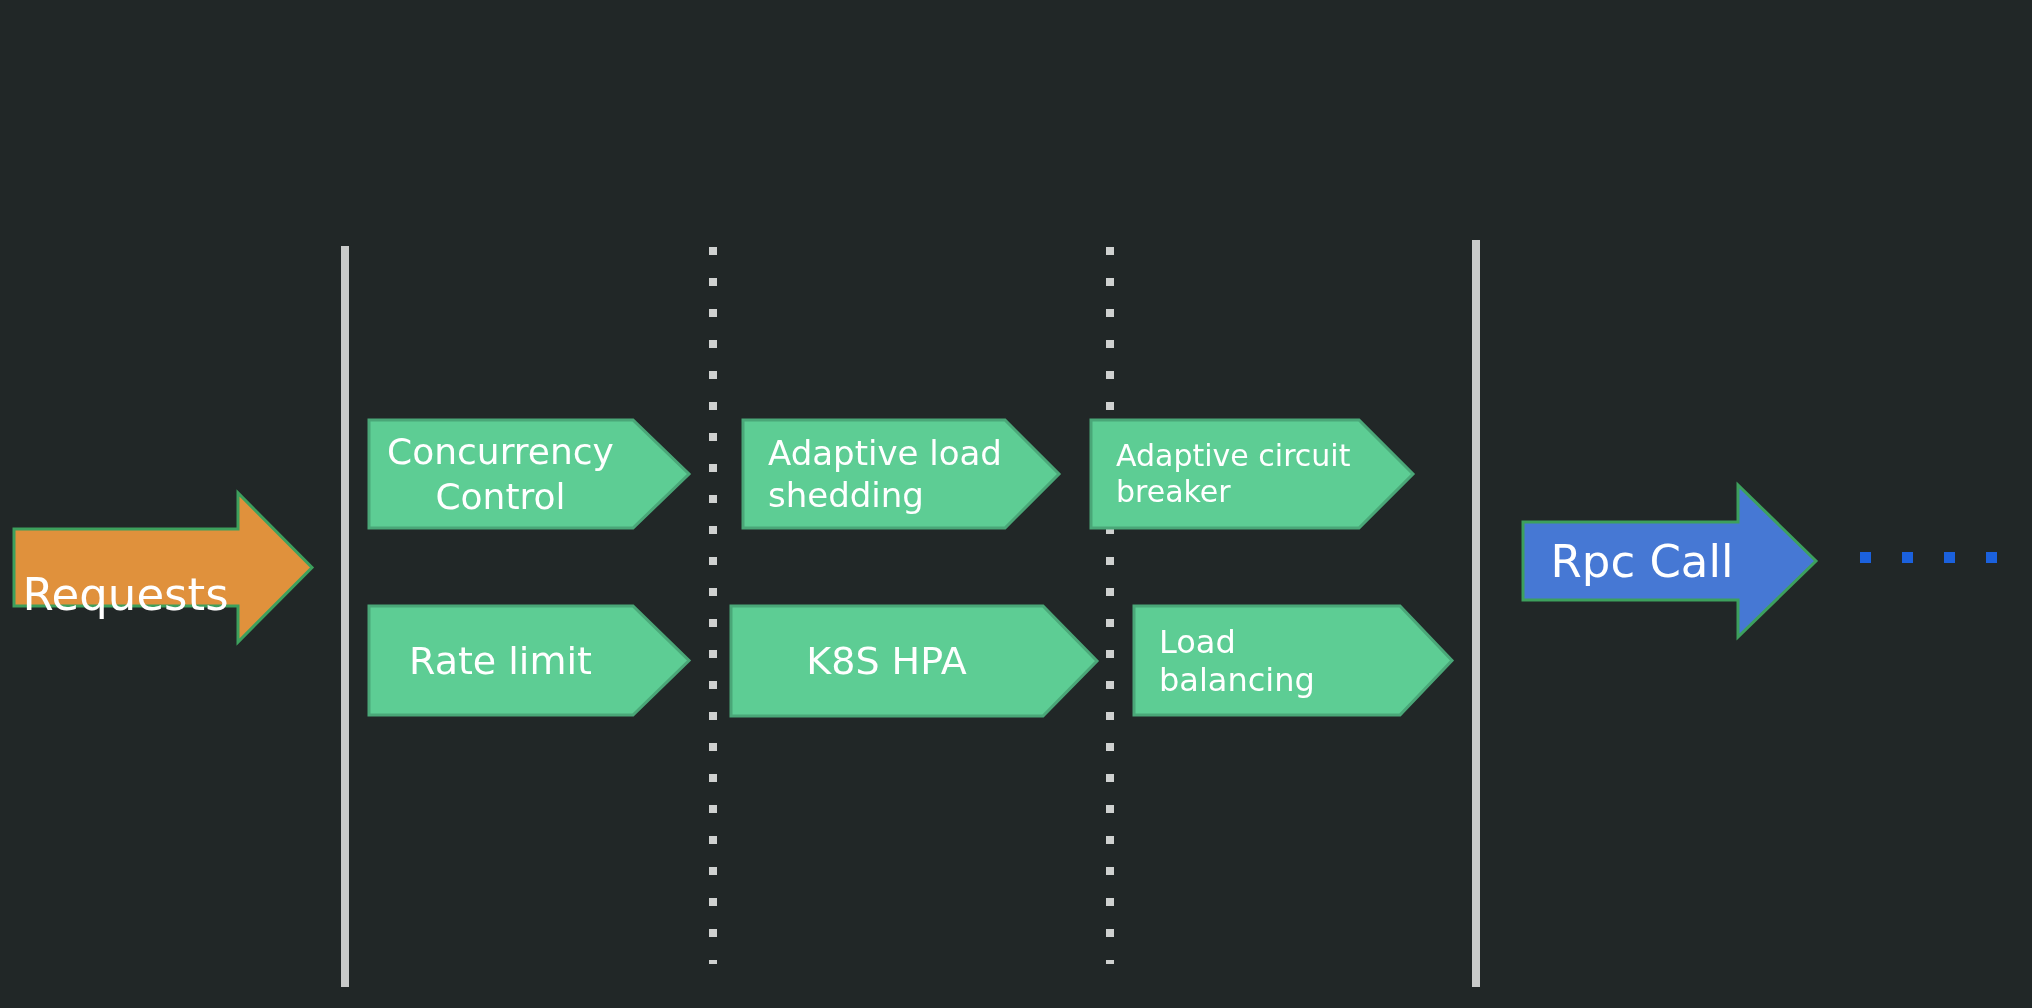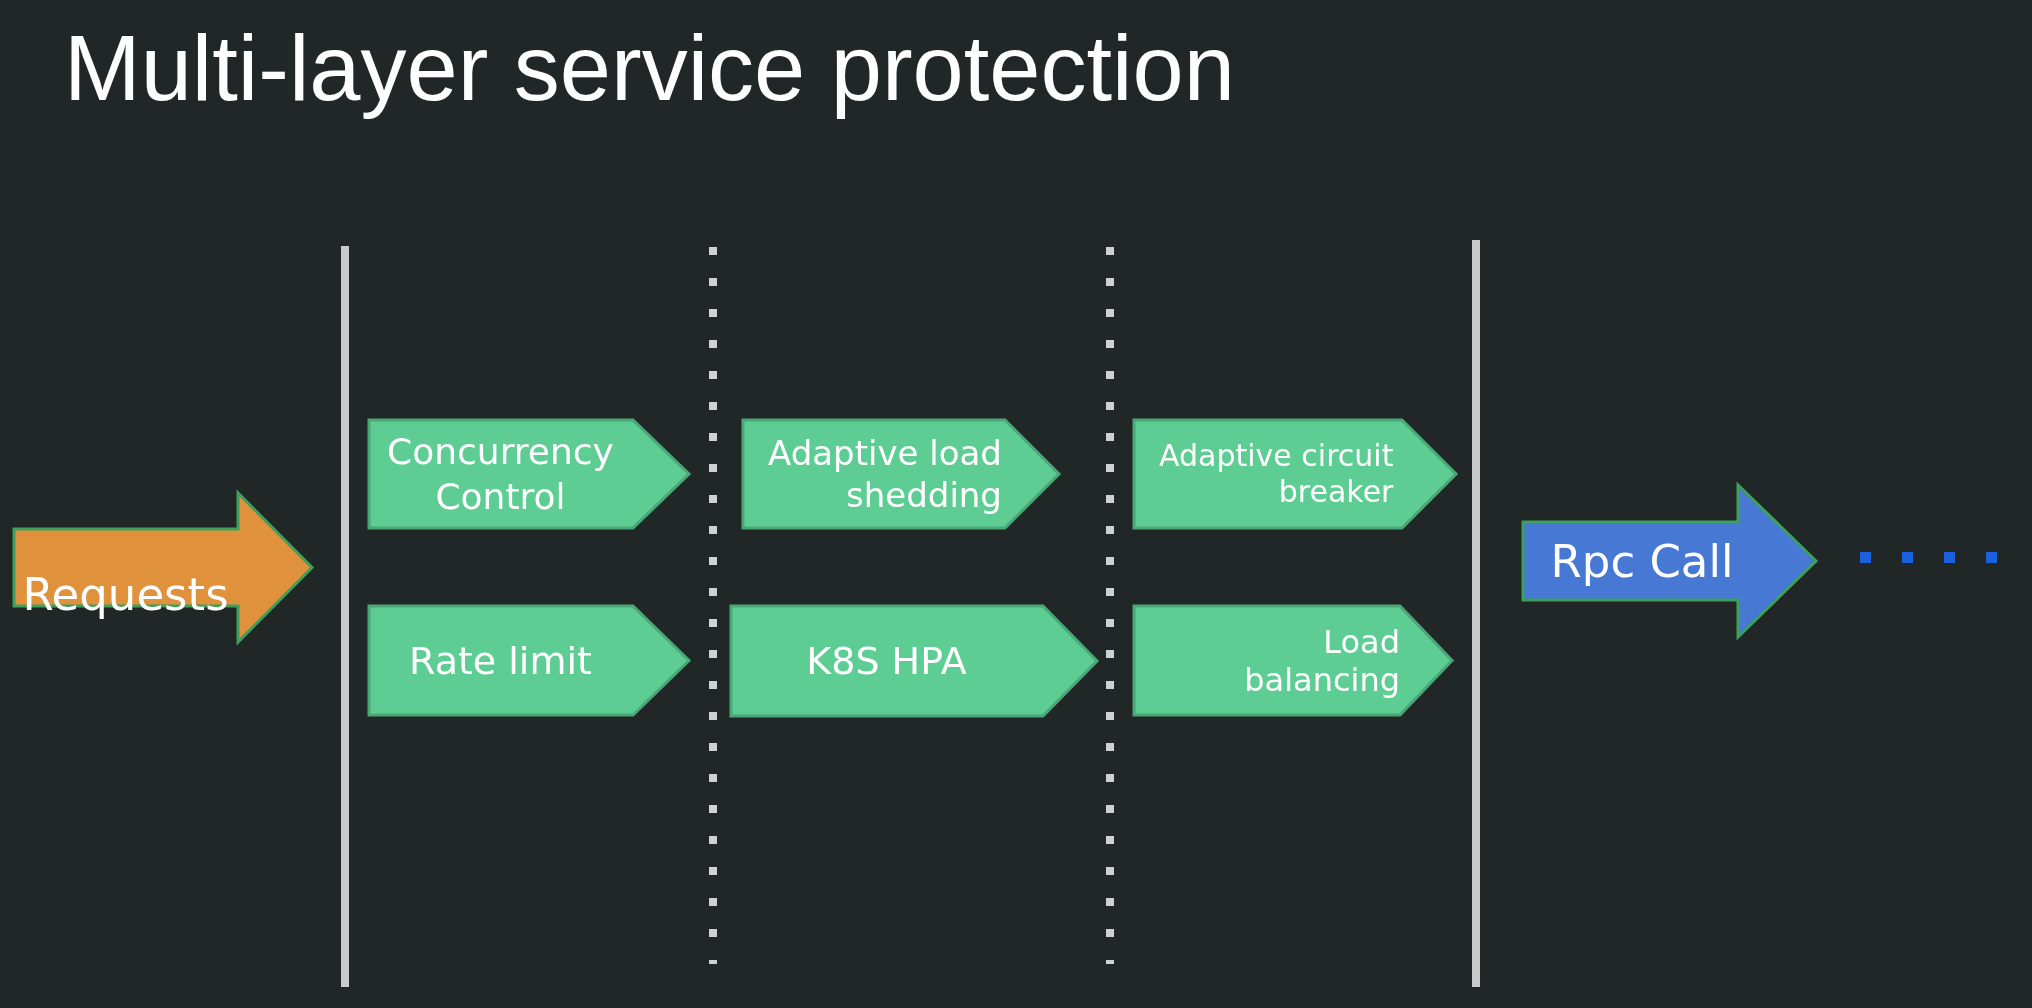--- a/index.html
+++ b/index.html
@@ -22,21 +22,21 @@
   .pent{fill:var(--green_fill,#5dcd94);stroke:var(--green_stroke,#4aa778);stroke-width:3;}
   .block-orange{fill:var(--orange_fill,#e0913c);stroke:var(--accent_stroke,#3da05d);stroke-width:3;}
   .block-blue{fill:var(--blue_fill,#4678d4);stroke:var(--accent_stroke,#3da05d);stroke-width:3;}
   .label{
     position:absolute;display:flex;align-items:center;
     color:var(--label_text,#ffffff);
     font-family:cursive,"DejaVu Sans",sans-serif;
     white-space:pre-line;
   }
   .label.center{justify-content:center;text-align:center;}
-  .label.left{justify-content:flex-start;text-align:right;}
+  .label.left{justify-content:flex-start;text-align:left;}
   
   .lbl-requests{left:0;top:37px;width:225px;height:78px;font-size:45px;margin-top:26px;}
   .lbl-rpc{left:12px;top:38px;width:216px;height:78px;font-size:45px;}
   .lbl-a1{left:0;top:0;width:265px;height:110px;font-size:36px;line-height:1.25;}
   .lbl-a2{left:26px;top:0;width:237px;height:110px;font-size:34px;line-height:1.25;}
   .lbl-a3{left:26px;top:0;width:243px;height:110px;font-size:30px;line-height:1.2;}
   .lbl-b1{left:0;top:0;width:265px;height:111px;font-size:38px;}
   .lbl-b2{left:0;top:0;width:313px;height:112px;font-size:38px;}
   .lbl-b3{left:26px;top:0;width:241px;height:111px;font-size:32px;}
   
@@ -59,21 +59,20 @@
   .vdotted-2{left:1106px;top:247px;height:717px;}
   
   .cdots{position:absolute;left:1860px;top:552px;display:flex;gap:31px;}
   .cdots .dot{width:11px;height:11px;background:var(--dot_blue,#1b61dd);}
 </style>
 </head>
 <body>
 
 <div class="slide">
 
-  <div class="title">Multi-layer service protection</div>
 
   <div class="arrow" style="left:13px;top:492px;width:300px;height:151px;">
     <svg viewBox="0 0 300 151">
       <polygon class="block-orange" points="1,37 225,37 225,1 299,75.5 225,150 225,114 1,114"></polygon>
     </svg>
     <div class="label center lbl-requests">Requests</div>
   </div>
 
   <div class="vline vline-left"></div>
 
@@ -102,21 +101,21 @@
   </div>
   <div class="arrow" style="left:730px;top:605px;width:368px;height:112px;">
     <svg viewBox="0 0 368 112">
       <polygon class="pent" points="1,1 313,1 367,56 313,111 1,111"></polygon>
     </svg>
     <div class="label center lbl-b2">K8S HPA</div>
   </div>
 
   <div class="vdotted vdotted-2"></div>
 
-  <div class="arrow" style="left:1133px;top:419px;width:324px;height:110px;">
+  <div class="arrow" style="left:1090px;top:419px;width:324px;height:110px;">
     <svg viewBox="0 0 324 110">
       <polygon class="pent" points="1,1 269,1 323,55 269,109 1,109"></polygon>
     </svg>
     <div class="label left lbl-a3">Adaptive circuit
 breaker</div>
   </div>
   <div class="arrow" style="left:1133px;top:605px;width:320px;height:111px;">
     <svg viewBox="0 0 320 111">
       <polygon class="pent" points="1,1 267,1 319,55.5 267,110 1,110"></polygon>
     </svg>

